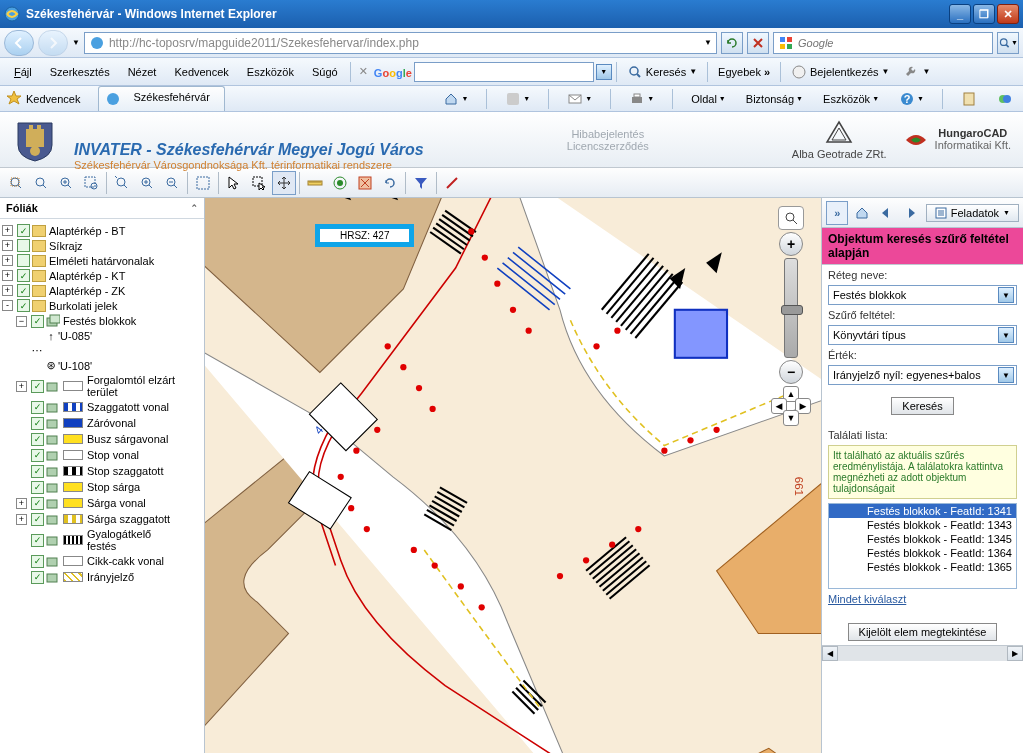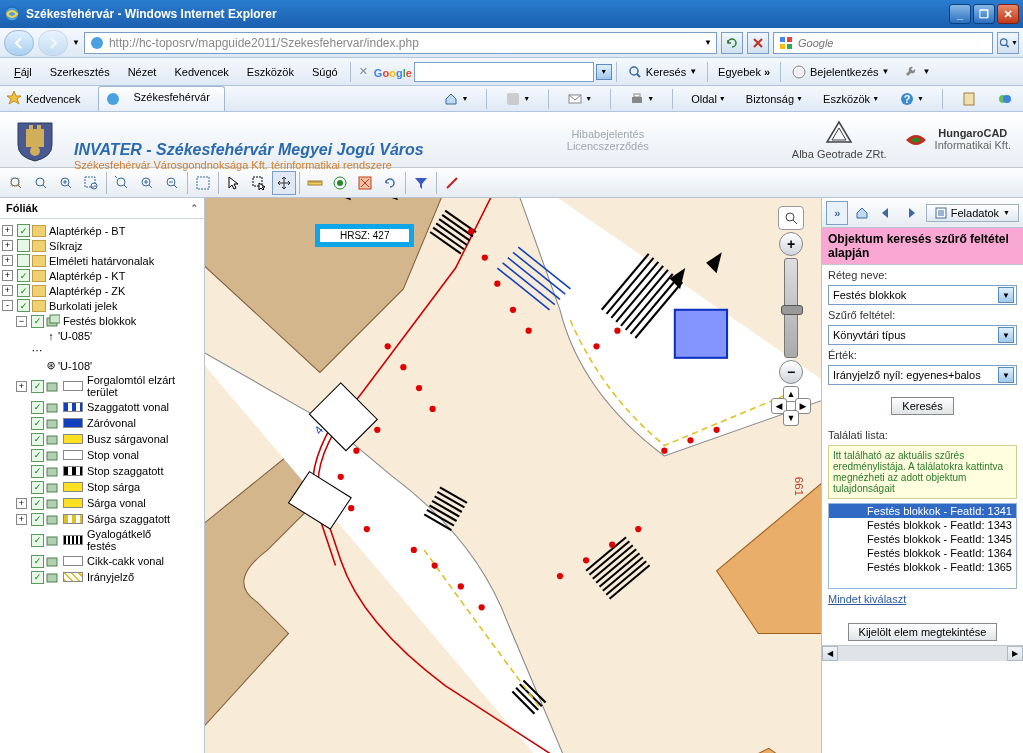--- a/index.html
+++ b/index.html
@@ -77,21 +77,21 @@
   .zoom-pan { position: absolute; top: 8px; right: 8px; width: 44px; }
   .zp-circle { width: 24px; height: 24px; background: linear-gradient(to bottom,#fff,#d0d6dc); border: 1px solid #888; border-radius: 12px; display: flex; align-items: center; justify-content: center; font-size: 14px; font-weight: bold; }
   .zp-slider { width: 14px; height: 100px; background: linear-gradient(to bottom,#ddd,#aaa); border: 1px solid #777; margin: 2px auto; border-radius: 3px; position: relative; }
   .zp-thumb { position: absolute; top: 46px; left: -4px; width: 22px; height: 10px; background: #999; border: 1px solid #555; border-radius: 3px; }
   .zp-pan { width: 40px; height: 40px; position: relative; margin: 2px auto; }
   .zp-pan span { position: absolute; width: 16px; height: 16px; background: #fff; border: 1px solid #888; border-radius: 3px; display: flex; align-items: center; justify-content: center; font-size: 9px; }
 
   
   .rightpanel { width: 202px; border-left: 1px solid #b8c4d0; background: #fff; display: flex; flex-direction: column; }
   .rp-toolbar { height: 30px; background: linear-gradient(to bottom,#fefefe,#e6ecf3); border-bottom: 1px solid #b8c4d0; display: flex; align-items: center; padding: 2px 4px; gap: 2px; }
-  .rp-title { background: #f9a8d4; border-bottom: 1px solid #c0c8d0; padding: 4px 6px; font-weight: bold; font-size: 12px; }
+  .rp-title { background: #ec4899; border-bottom: 1px solid #c0c8d0; padding: 4px 6px; font-weight: bold; font-size: 12px; }
   .rp-body { padding: 4px 6px; display: flex; flex-direction: column; gap: 4px; overflow: auto; }
   .rp-body label { font-size: 11px; color: #333; }
   .rp-select { width: 100%; border: 1px solid #7a9ec8; height: 20px; background: #fff; display: flex; align-items: center; justify-content: space-between; padding: 0 2px 0 4px; }
   .rp-select .dd { width: 16px; height: 16px; background: linear-gradient(to bottom,#dff0ff,#a0c8e8); border: 1px solid #5a8ac0; display: flex; align-items: center; justify-content: center; font-size: 8px; }
   .rp-btn { padding: 2px 10px; border: 1px solid #888; background: linear-gradient(to bottom,#fff,#e0e4e8); align-self: center; }
   .rp-help { background: #ffffe0; border: 1px solid #d0d090; padding: 4px; color: #2a7a2a; font-size: 10px; }
   .result-list { border: 1px solid #9ab8d8; height: 86px; overflow-y: scroll; text-align: right; }
   .result-list div { padding: 1px 4px; font-size: 11px; }
   .result-list div.sel { background: #316ac5; color: #fff; }
   .link { color: #2a5aa0; text-decoration: underline; }

